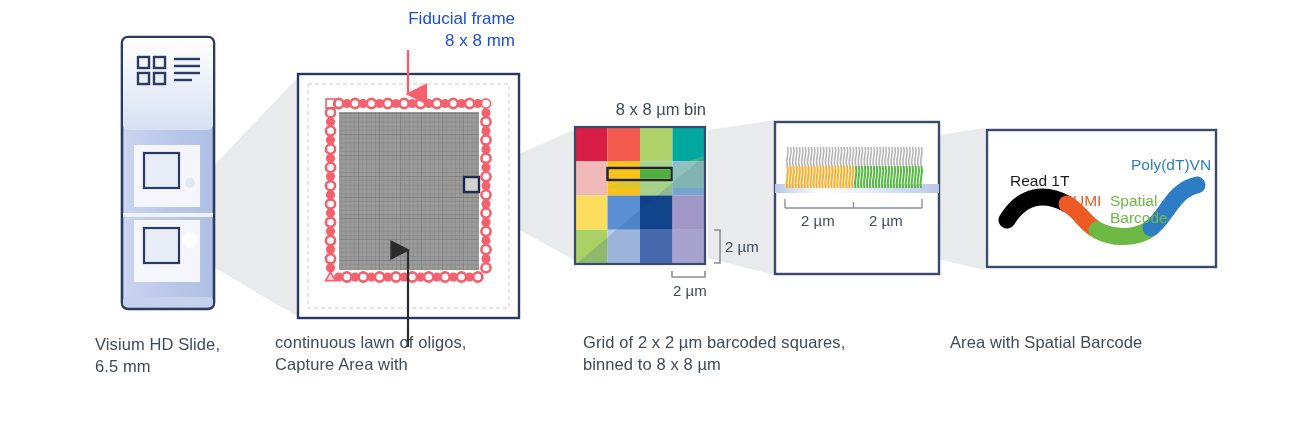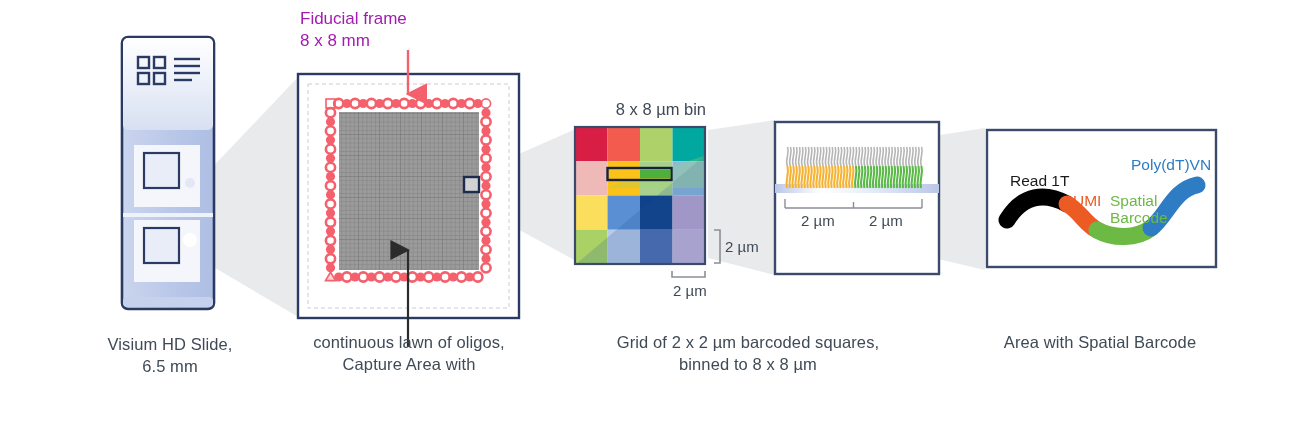--- a/index.html
+++ b/index.html
@@ -1,21 +1,21 @@
 <!DOCTYPE html>
 <html><head>
 <meta charset="utf-8">
 <style>
   html,body{margin:0;padding:0;background:#ffffff;}
   body{width:1313px;height:423px;overflow:hidden;
        font-family:"Liberation Sans","DejaVu Sans",sans-serif;
        color:#3c4551;-webkit-font-smoothing:antialiased;}
   #stage{position:relative;width:1313px;height:423px;}
   .abs{position:absolute;}
-  .cap{position:absolute;text-align:center;font-size:16.5px;line-height:1.33;
+  .cap{position:absolute;text-align:left;font-size:16.5px;line-height:1.33;
        color:#3f4a56;letter-spacing:.1px;}
   svg{display:block;overflow:visible;}
 </style>
 </head>
 <body>
 
 <div id="stage">
 
   <svg class="abs" style="left:0;top:0" width="1313" height="423">
     <polygon points="205,175 300,75 300,318 205,262" fill="#e9eaec"></polygon>
@@ -58,21 +58,21 @@
     <rect x="24" y="193" width="35" height="35" fill="#e8edf7" stroke="#2b3a63" stroke-width="2.2"></rect>
     <circle cx="70" cy="205" r="7" fill="#ffffff"></circle>
     <rect x="3" y="178" width="90" height="4" fill="#eef2fa"></rect>
     <rect x="3" y="262" width="90" height="10" rx="4" fill="#c6d2ec"></rect>
   </svg>
   <div class="cap" style="left:95px;top:334px;width:150px">
     <div>Visium HD Slide,</div>
     <div>6.5 mm</div>
   </div>
 
-  <div class="abs" style="left:300px;top:8px;width:215px;text-align:left;color:#a21caf;font-size:17px;line-height:1.3">
+  <div class="abs" style="left:300px;top:8px;width:215px;text-align:right;color:#1d4ed8;font-size:17px;line-height:1.3">
     <div>Fiducial frame</div>
     <div>8 x 8 mm</div>
   </div>
   <svg class="abs" style="left:296px;top:72px" width="225" height="248">
     <defs>
       <pattern id="pgrid" width="4.2" height="4.2" patternUnits="userSpaceOnUse">
         <rect width="4.2" height="4.2" fill="#9b9b9b"></rect>
         <path d="M4.2 0 V4.2 M0 4.2 H4.2" stroke="#7c7c7c" stroke-width="0.8"></path>
       </pattern>
       <pattern id="pgrid2" width="21" height="21" patternUnits="userSpaceOnUse">

